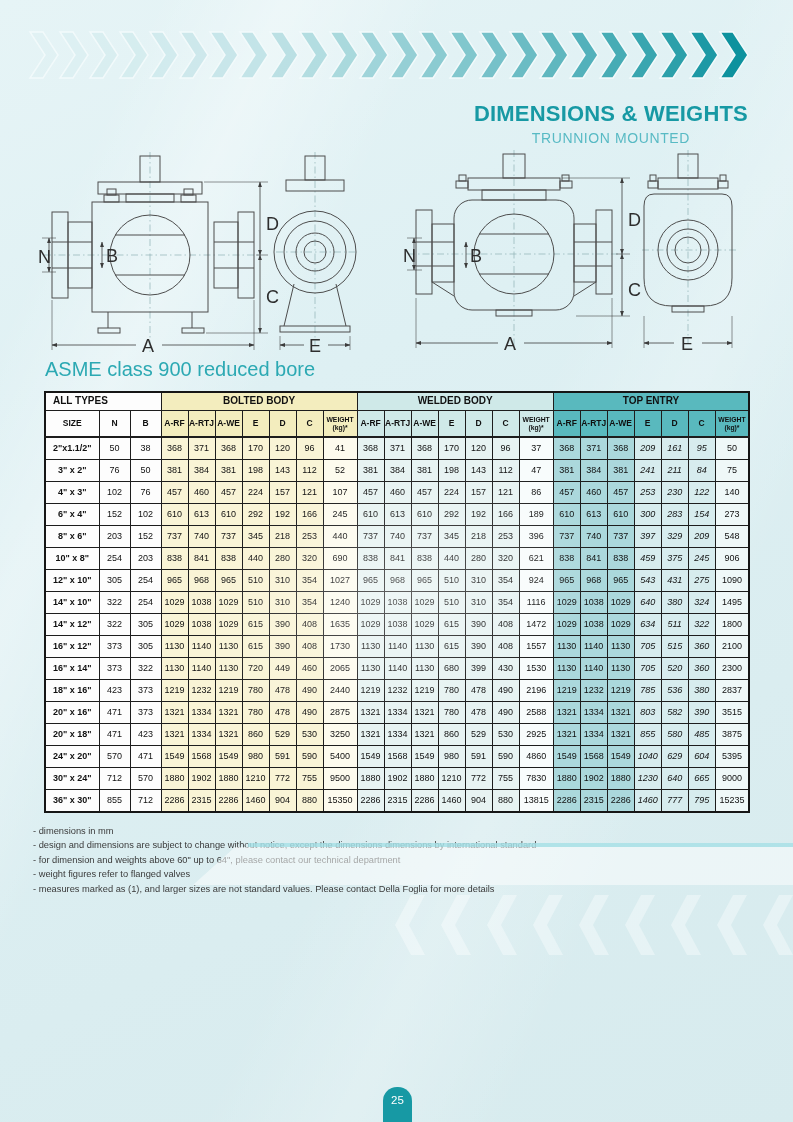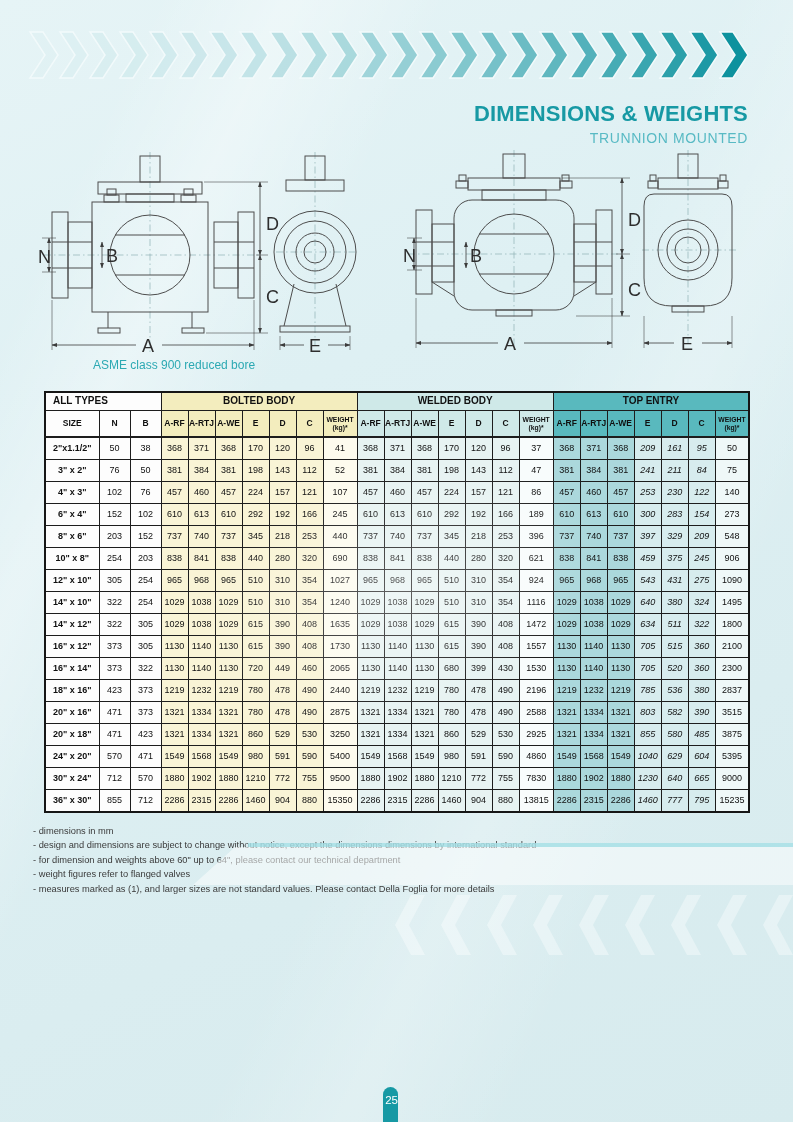--- a/index.html
+++ b/index.html
@@ -11,29 +11,29 @@
   .page::before{ 
     content:"";position:absolute;inset:0;pointer-events:none;
     background:
       linear-gradient(115deg,transparent 12%,rgba(255,255,255,.35) 22%,transparent 34%),
       linear-gradient(115deg,transparent 55%,rgba(255,255,255,.22) 66%,transparent 78%);
   }
   svg text{font-family:"Liberation Sans",sans-serif;}
 
   .chevron-band{position:absolute;left:0;top:29px;width:793px;height:52px;}
 
-  .title-block{position:absolute;right:45px;top:101px;text-align:right;margin-left:16px;}
+  .title-block{position:absolute;right:45px;top:101px;text-align:center;margin-left:16px;}
   .title{font-size:22px;font-weight:bold;color:var(--accent);letter-spacing:.2px;}
   .subtitle{font-size:14px;color:var(--accent-soft);letter-spacing:.6px;margin-top:3px;}
 
   .drawing{position:absolute;}
   #drawing-left{left:38px;top:150px;}
   #drawing-right{left:402px;top:148px;}
 
-  .section-heading{position:absolute;left:45px;top:358px;font-size:12px;color:var(--heading);margin-left:48px;}
+  .section-heading{position:absolute;left:45px;top:358px;font-size:20px;color:var(--heading);}
 
   table.dims{position:absolute;left:44px;top:391px;width:706px;border-collapse:collapse;
     table-layout:fixed;border:2px solid #161616;padding-left:12px;}
   .dims th,.dims td{border:1px solid #1d1d1d;text-align:center;vertical-align:middle;
     font-size:9px;color:#101010;padding:0;height:21px;overflow:hidden;line-height:1.05;}
   .dims tr.gh th{height:17px;font-size:10px;}
   .dims tr.shr th{height:25px;font-size:8.5px;border-bottom-width:2px;}
   .g-all{background:#fdfdfd;text-align:left !important;padding-left:7px !important;}
   .sh-all,.c-nb{background:#fdfdfd;}
   .c-size{background:#fdfdfd;font-weight:bold;font-size:8.5px;}
@@ -51,23 +51,23 @@
 
   .footnotes{position:absolute;left:33px;top:824px;width:640px;}
   .fn{font-size:9.3px;color:#3a3a3a;line-height:1.55;}
 
   .deco-band-line{position:absolute;right:0;top:843px;width:545px;height:4px;
     background:rgba(168,224,230,.85);}
   .deco-band{position:absolute;right:0;top:847px;width:600px;height:38px;
     background:rgba(251,254,254,.55);clip-path:polygon(7% 0,100% 0,100% 100%,0 100%);}
   .deco-chevrons{position:absolute;left:370px;top:893px;width:423px;height:64px;opacity:.55;}
 
-  .pill{position:absolute;left:383px;top:1087px;width:15px;height:35px;
+  .pill{position:absolute;left:383px;top:1087px;width:29px;height:35px;
     background:var(--accent);border-radius:14px 14px 0 0;color:#fff;font-size:11.5px;
-    text-align:right;padding-top:7px;box-sizing:border-box;}
+    text-align:center;padding-top:7px;box-sizing:border-box;}
 
   
   .ln{stroke:#4d4d4d;stroke-width:1;fill:none;}
   .cl{stroke:#8fb2b6;stroke-width:.7;fill:none;stroke-dasharray:7 3 1.5 3;}
   .dim{stroke:#3c3c3c;stroke-width:.8;fill:none;}
   .ext{stroke:#3c3c3c;stroke-width:.55;fill:none;}
   .lab{font-size:18px;fill:#2e2e2e;}
 </style>
 </head>
 <body>

